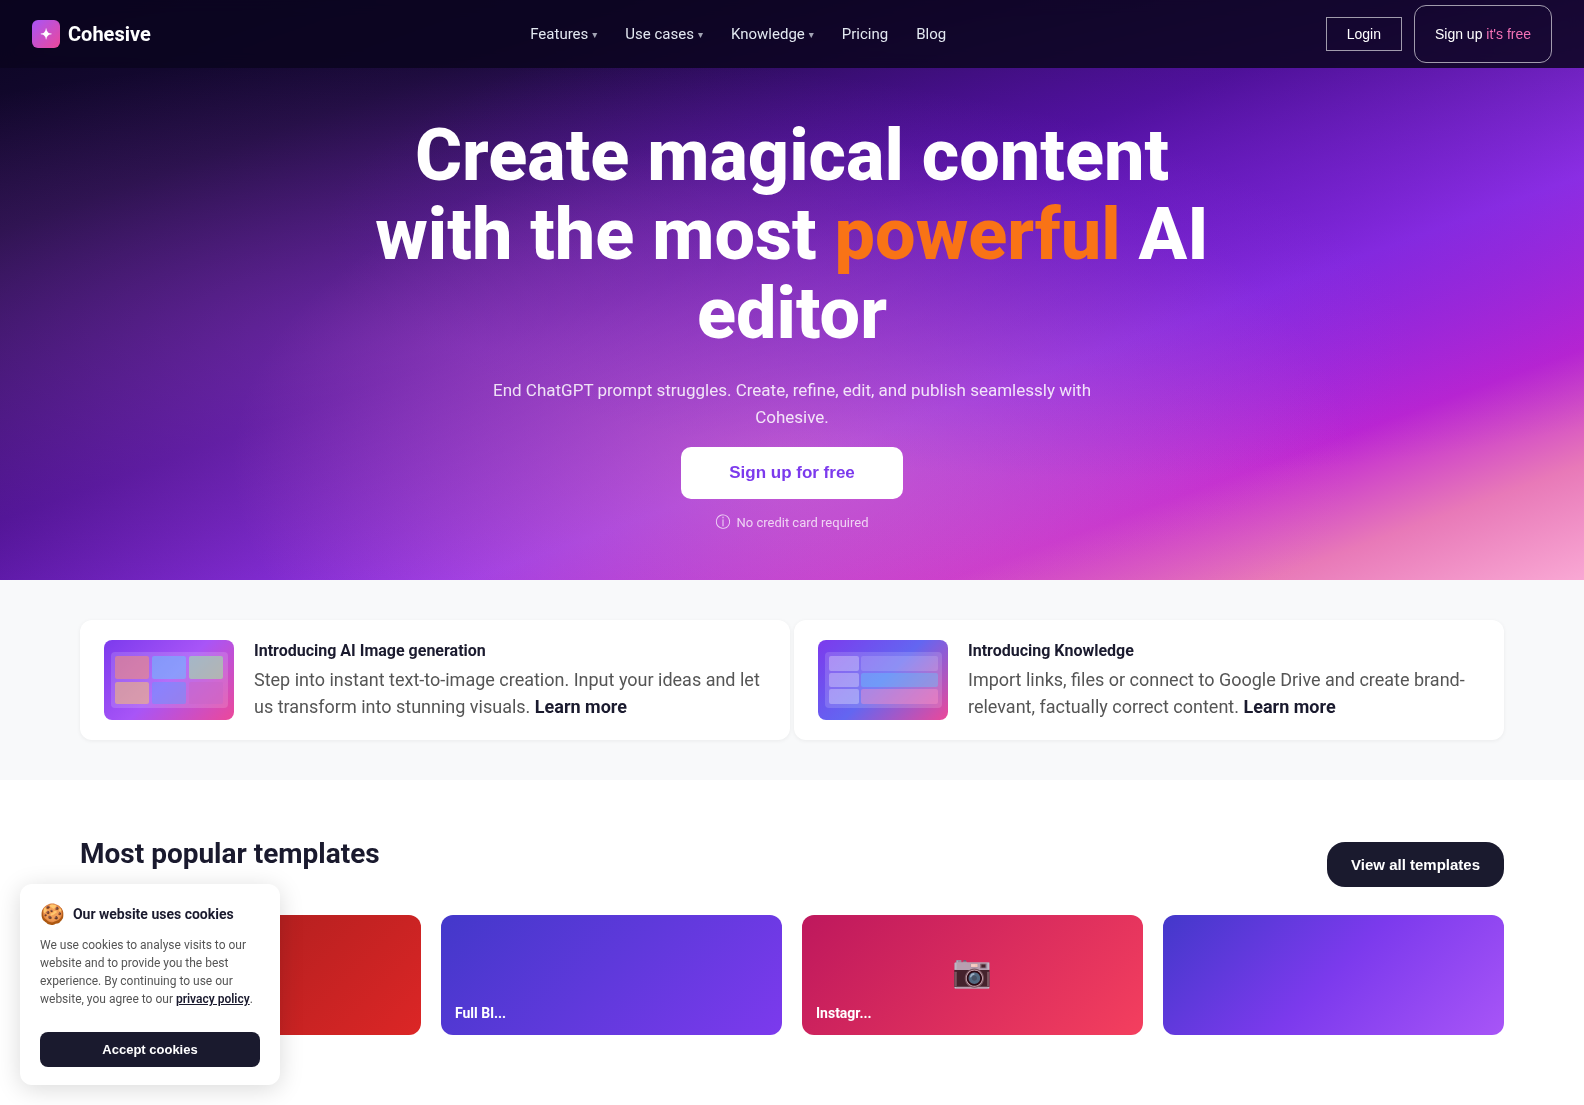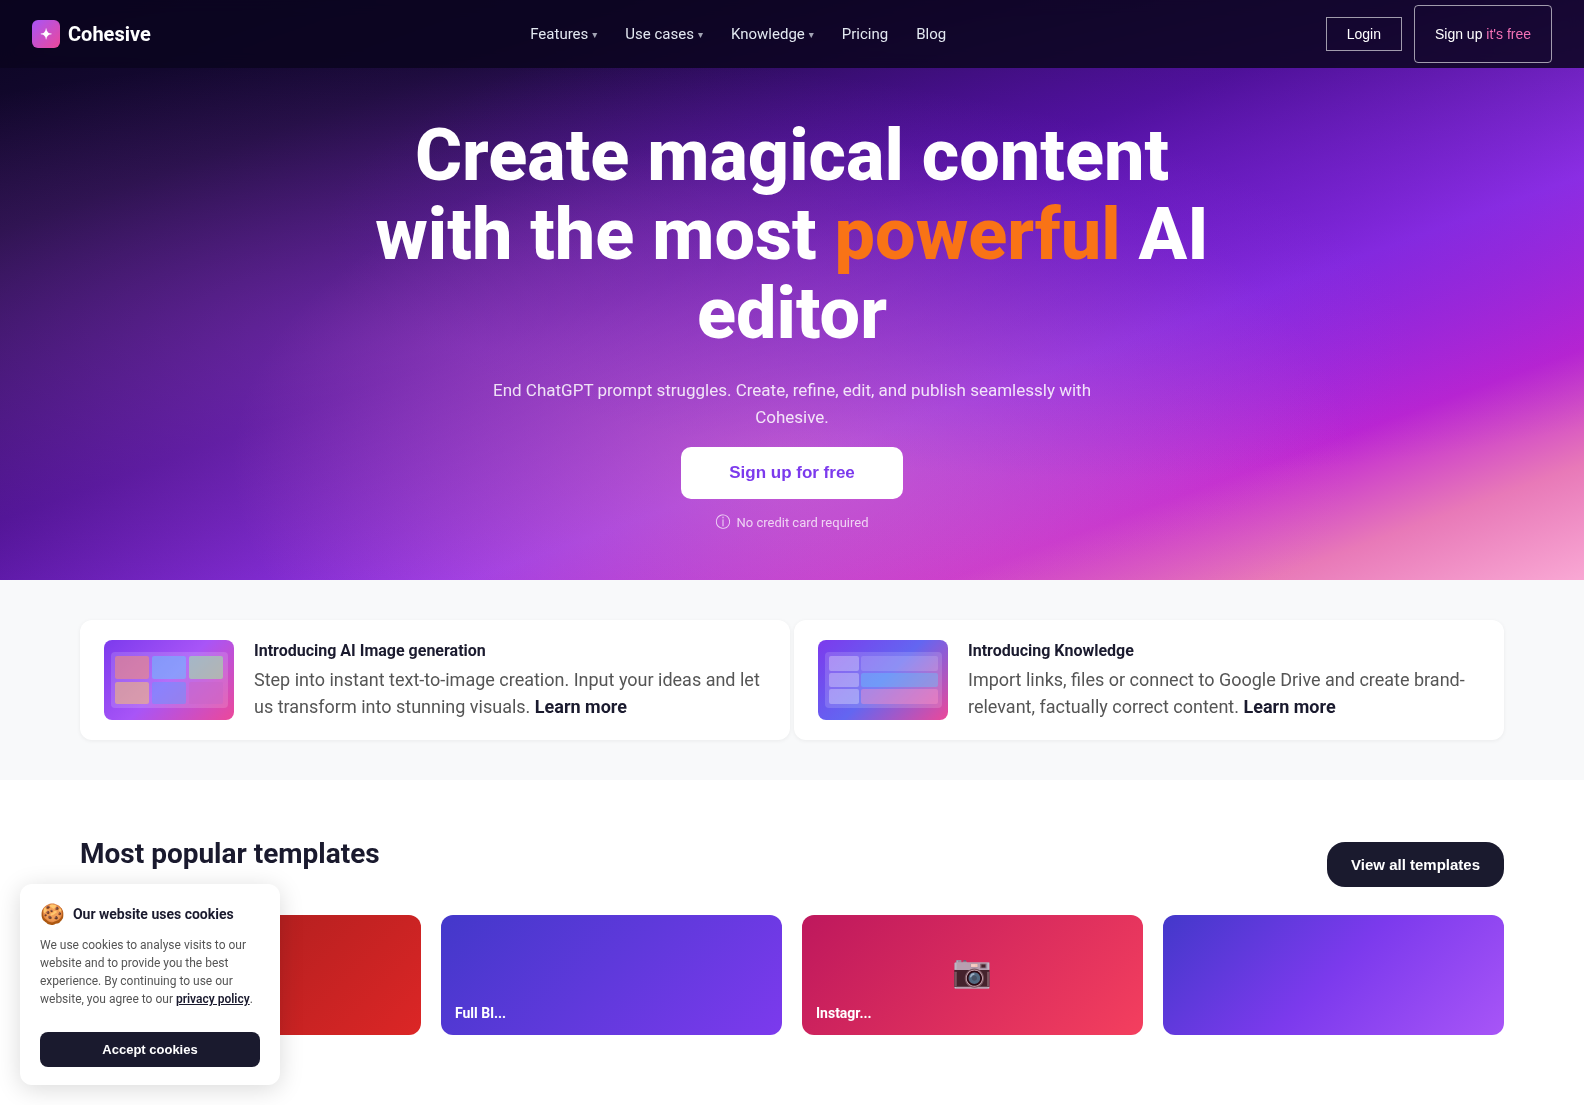--- a/index.html
+++ b/index.html
@@ -37,21 +37,21 @@
     .nav-links .chevron { font-size: 10px; opacity: 0.7; }
     .nav-actions { display: flex; align-items: center; gap: 12px; }
     .btn-login {
       color: #fff; border: 1.5px solid rgba(255,255,255,0.6);
       background: transparent; padding: 8px 20px; border-radius: 0;
       font-size: 14px; font-weight: 500; cursor: pointer;
       transition: background 0.2s;
     }
     .btn-signup {
       color: #fff; border: 1.5px solid rgba(255,255,255,0.6);
-      background: transparent; padding: 20px 20px; border-radius: 4px;
+      background: transparent; padding: 20px 20px; border-radius: 12px;
       font-size: 14px; font-weight: 500; cursor: pointer;
       transition: background 0.2s;
     }
     .btn-signup span.free { color: #f472b6; }
 
     
     .hero {
       min-height: 580px; padding-top: 68px;
       background: linear-gradient(160deg, #0a0520 0%, #1a0a3a 20%, #4a1090 45%, #9333ea 65%, #c026d3 80%, #e879b8 90%, #f9a8d4 100%);
       display: flex; flex-direction: column; align-items: center; justify-content: center;

